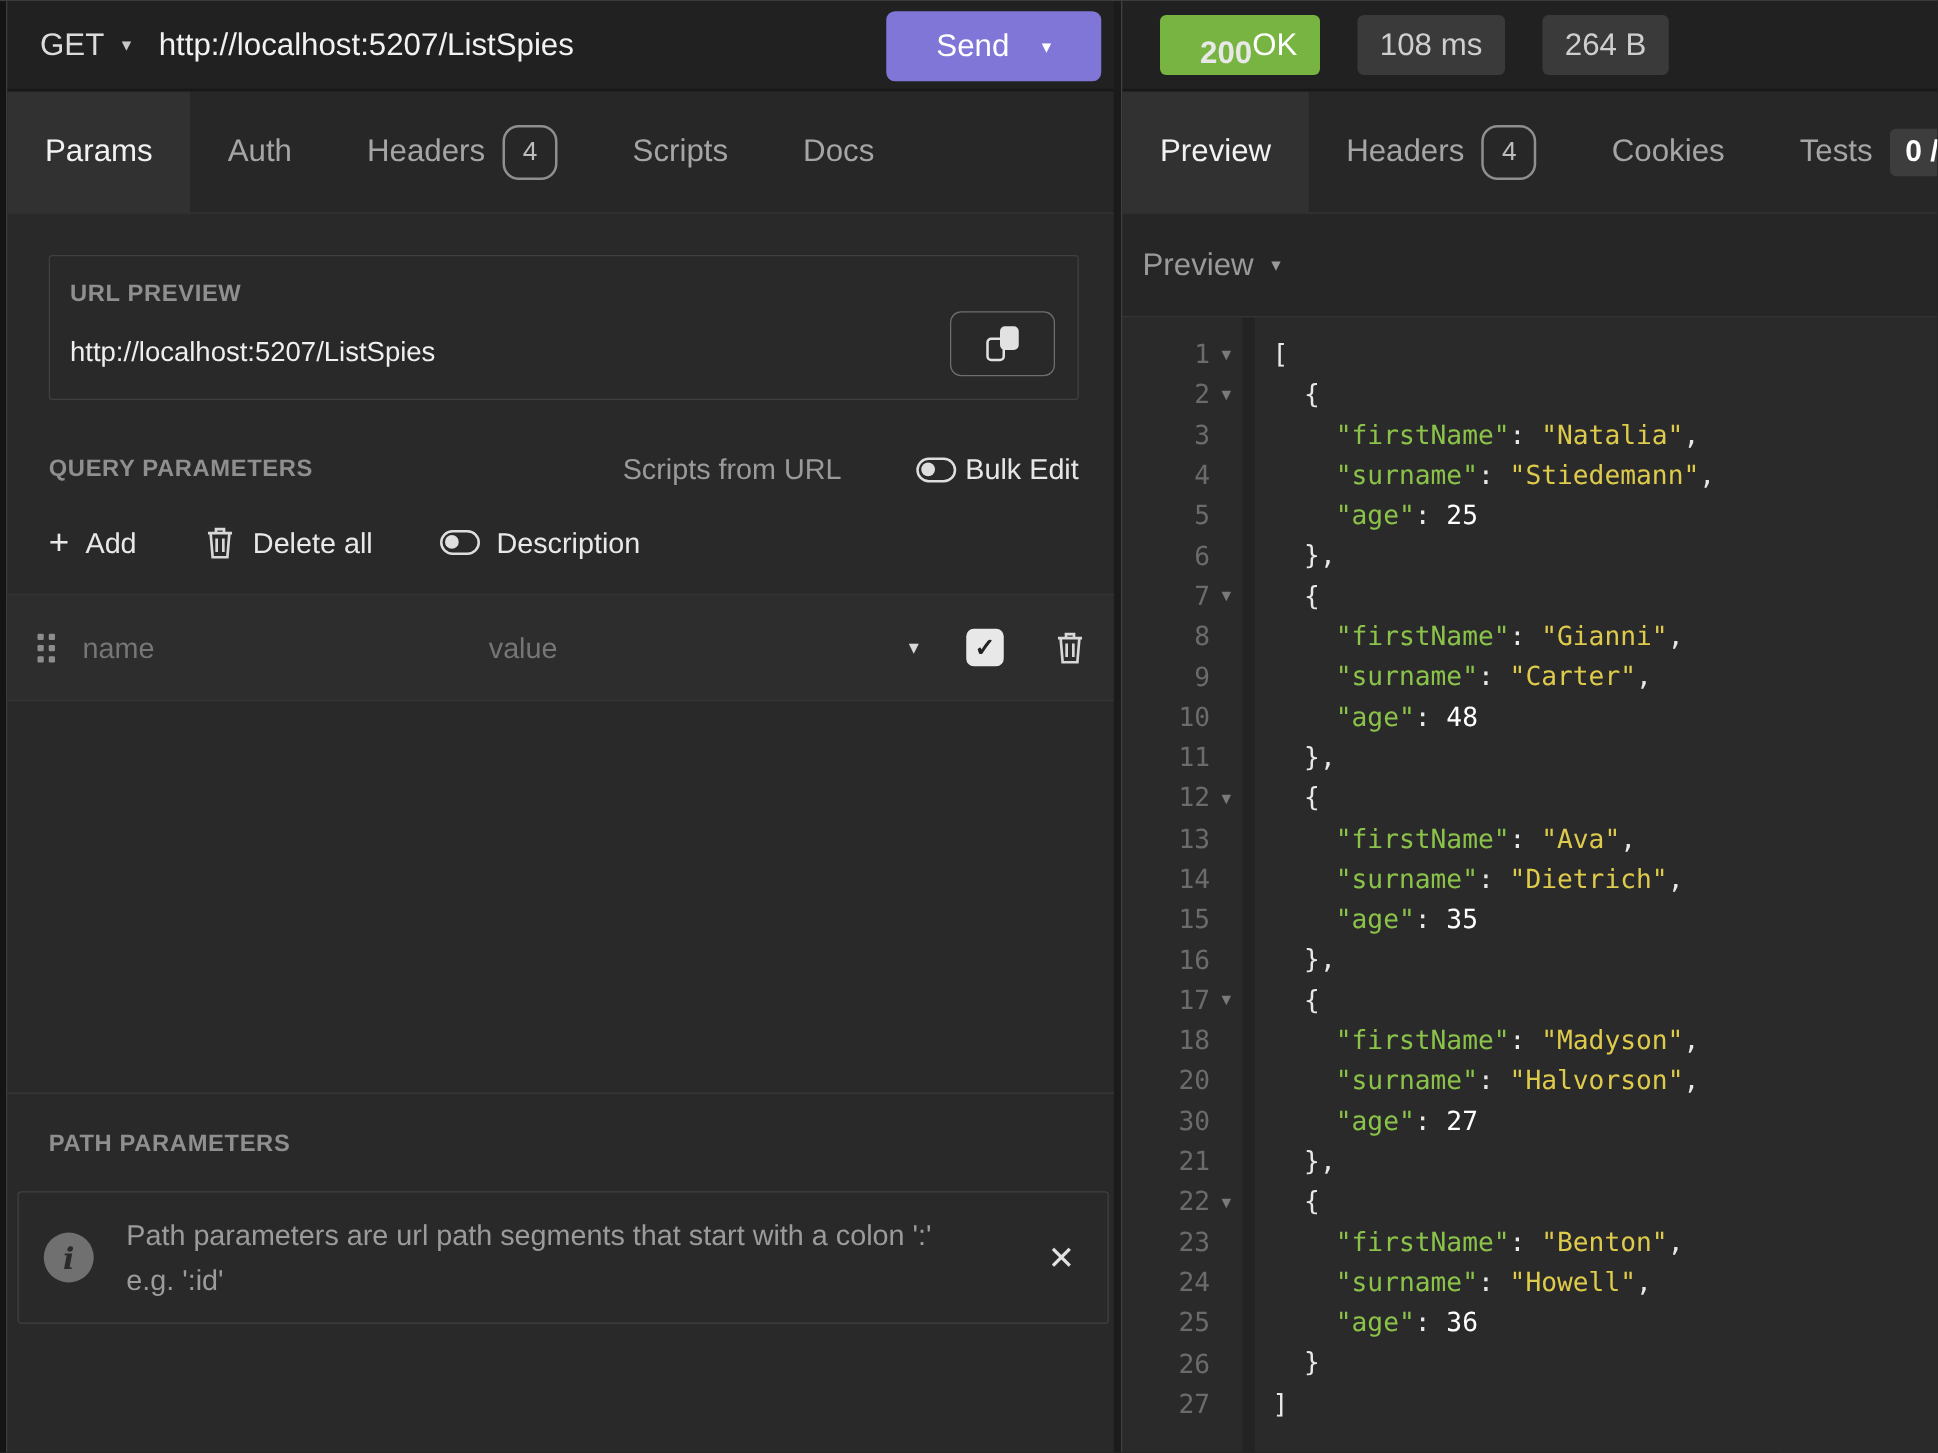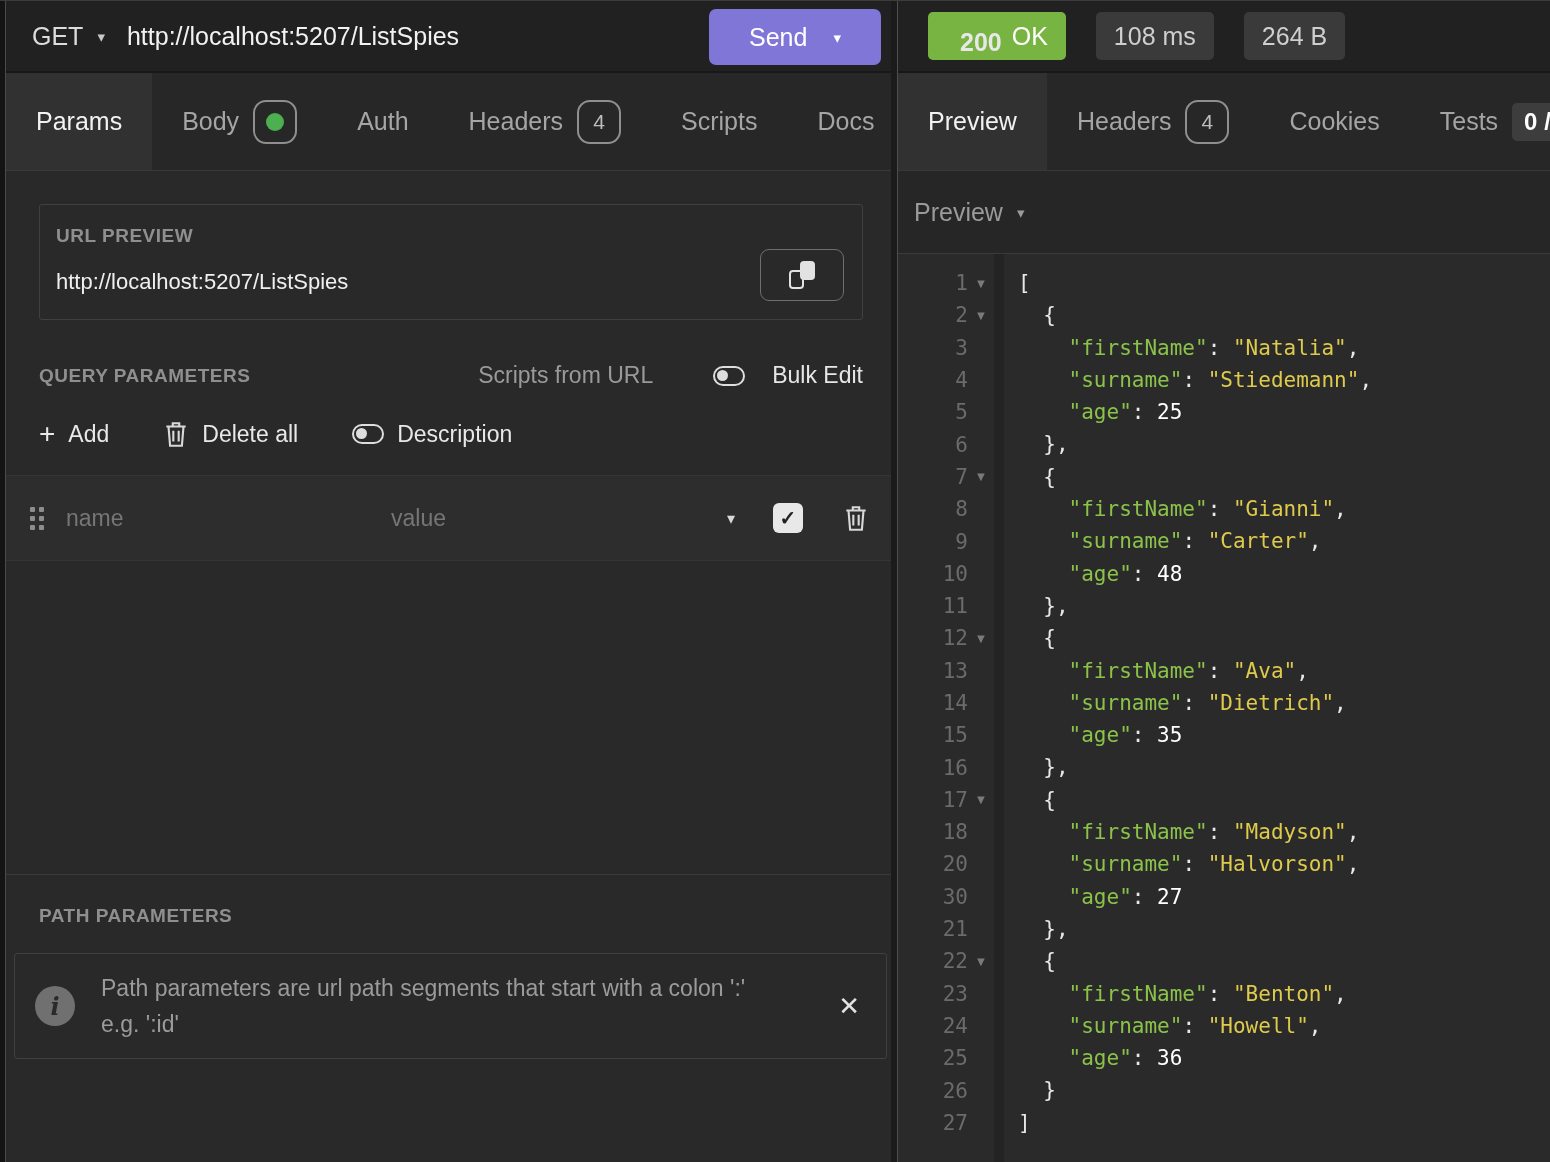--- a/index.html
+++ b/index.html
@@ -22,21 +22,21 @@
   .caret { color:#c8c8c8; font-size:15px; margin-left:14px; line-height:1; }
   .url-text { color:#f2f2f2; font-size:25px; margin-left:22px; white-space:nowrap; }
   .send-btn { position:absolute; right:10px; top:8px; width:172px; height:56px;
               background:#8076d8; border:none; border-radius:7px; color:#fff;
               font-family:inherit; font-size:25px; display:flex; align-items:center;
               justify-content:center; gap:26px; cursor:pointer; }
   .send-btn .caret { color:#fff; margin-left:0; }
 
   .status-badge { height:48px; border-radius:5px; display:flex; align-items:center;
                   padding:0 18px; font-size:25px; margin-left:30px; }
-  .status-badge.green { background:#78b441; color:#fff; gap:10px; }
+  .status-badge.green { background:#78b441; color:#fff; }
   .status-badge.green .code { font-weight:bold; }
   .status-badge.gray { background:#3a3a3a; color:#cfcfcf; }
 
   
   .tabbar { height:98px; flex:0 0 auto; background:#272727; border-bottom:1px solid #383838;
             display:flex; align-items:stretch; overflow:hidden; }
   .tab { display:flex; align-items:center; gap:14px; padding:0 30px; font-size:25px;
          color:#a5a5a5; cursor:pointer; white-space:nowrap; }
   .tab.active { background:#313131; color:#f2f2f2; }
   .pill { min-width:44px; height:44px; border:2px solid #8f8f8f; border-radius:13px;
@@ -59,21 +59,21 @@
               cursor:pointer; display:flex; align-items:center; justify-content:center; }
   .copy-icon { position:relative; width:26px; height:28px; }
   .copy-icon .back { position:absolute; left:0; bottom:0; width:15px; height:19px;
                      border:2.5px solid #e2e2e2; border-radius:4px; }
   .copy-icon .front { position:absolute; right:0; top:0; width:15px; height:19px;
                       background:#e2e2e2; border-radius:4px; }
 
   .qp-row { display:flex; align-items:center; margin:42px 28px 0 33px; }
   .qp-row .spacer { flex:1; }
   .link-muted { color:#9a9a9a; font-size:23px; cursor:pointer; }
-  .toggle-item { display:flex; align-items:center; gap:27px; color:#e6e6e6;
+  .toggle-item { display:flex; align-items:center; gap:7px; color:#e6e6e6;
                  font-size:23px; cursor:pointer; margin-left:60px; }
   .toggle-icon { width:32px; height:20px; border:2.5px solid #dedede; border-radius:11px;
                  position:relative; }
   .toggle-icon::after { content:""; position:absolute; left:2px; top:2px; width:11px;
                         height:11px; border-radius:50%; background:#dedede; }
 
   .actions-row { display:flex; align-items:center; margin:30px 28px 26px 33px; gap:54px; }
   .action { display:flex; align-items:center; gap:13px; color:#e8e8e8; font-size:23px;
             cursor:pointer; }
   .plus-glyph { font-size:28px; color:#e8e8e8; line-height:1; }
@@ -142,26 +142,20 @@
         <span>Send</span>
         <span class="caret">▾</span>
       </button>
     </div>
 
     <div class="tabbar" id="request-tabbar">
         <div class="tab active">
           <span>Params</span>
         </div>
         <div class="tab">
-          <span>Body</span>
-          <span class="pill">
-            <span class="dot"></span>
-          </span>
-        </div>
-        <div class="tab">
           <span>Auth</span>
         </div>
         <div class="tab">
           <span>Headers</span>
           <span class="pill">4</span>
         </div>
         <div class="tab">
           <span>Scripts</span>
         </div>
         <div class="tab">

